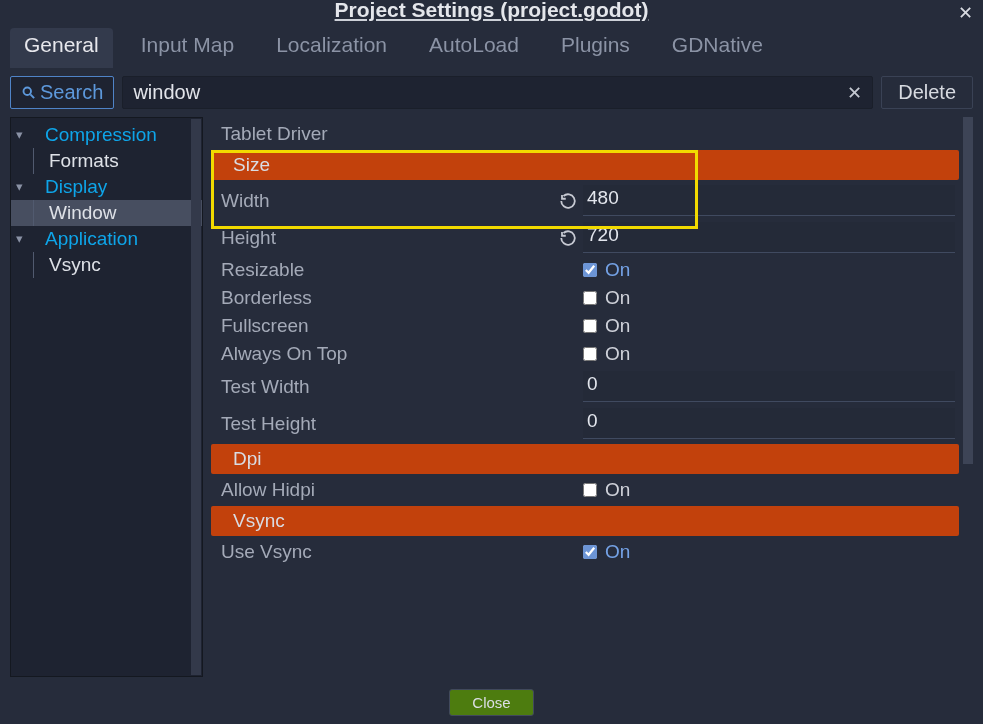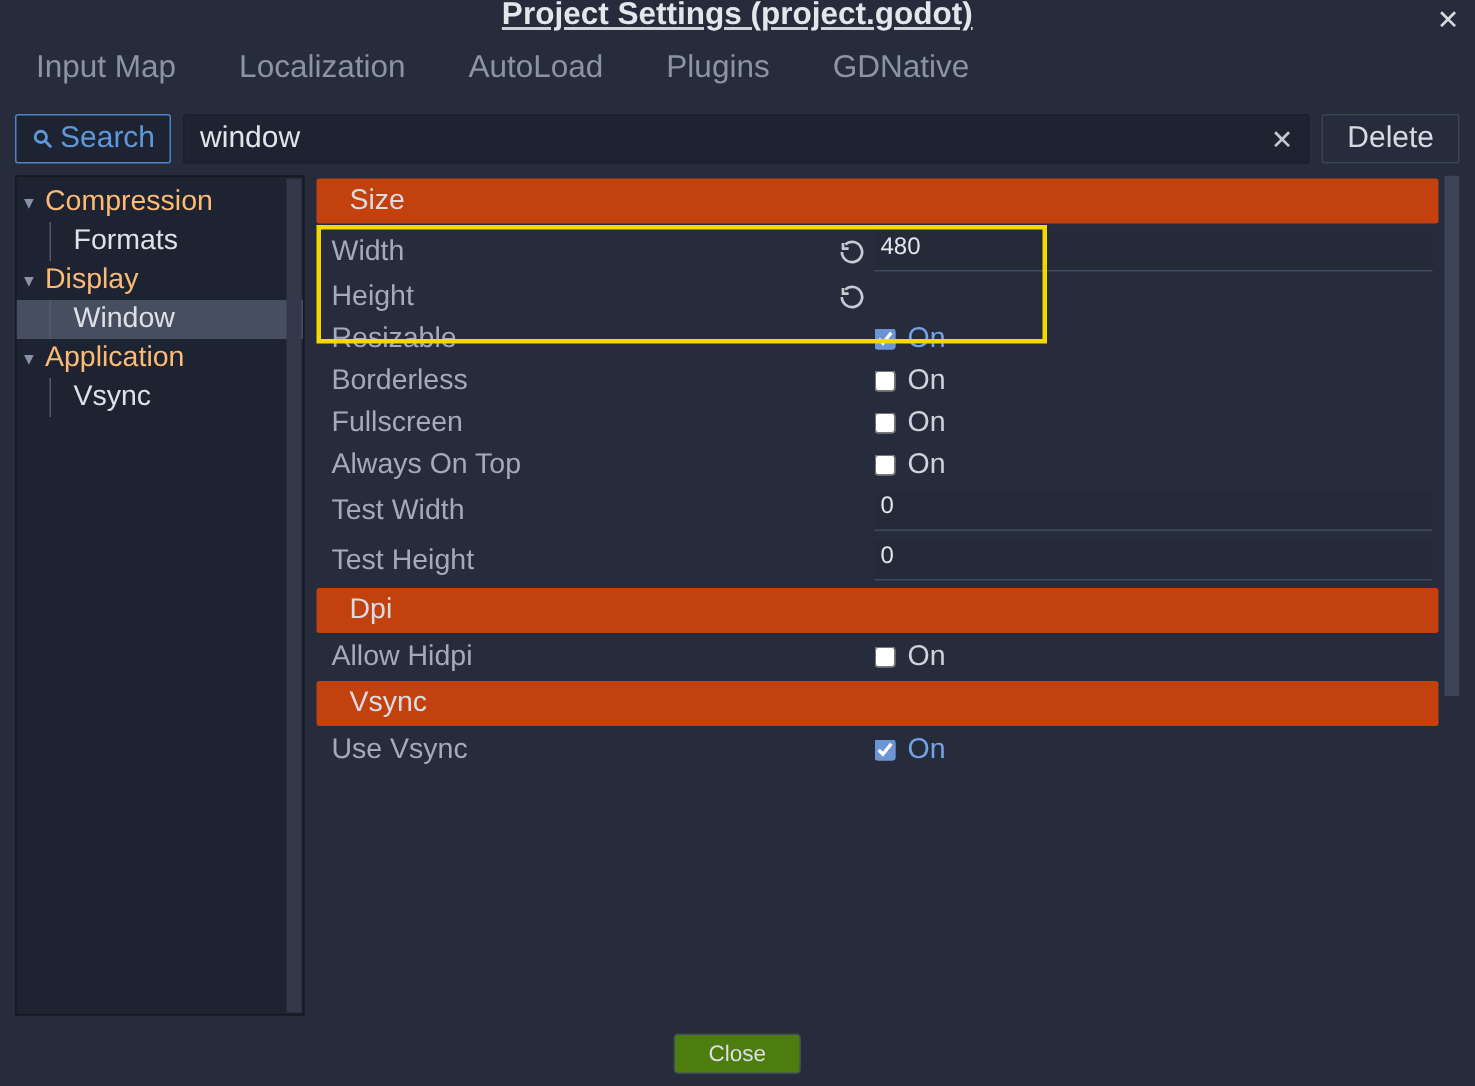--- a/index.html
+++ b/index.html
@@ -16,52 +16,53 @@
   .filter-wrap { flex: 1; position: relative; display: flex; align-items: center; background: #1e2331; border: 1px solid #1a1f2a; border-radius: 2px; }
   .filter-input { flex: 1; background: transparent; border: none; color: #e2e4ea; font-size: 20px; padding: 4px 10px; outline: none; }
   .clear-x { color: #c4c8d1; padding: 0 10px; cursor: pointer; font-size: 18px; }
   .delete-btn { background: #262c3b; color: #d7dae0; border: 1px solid #3a4255; padding: 3px 16px; font-size: 20px; border-radius: 2px; cursor: pointer; }
   .main { display: flex; gap: 6px; padding: 0 10px; height: 560px; }
   .sidebar { width: 193px; background: #1e2331; border: 1px solid #141820; overflow: hidden; position: relative; }
   .sidebar .sb-scroll { position: absolute; right: 1px; top: 1px; bottom: 1px; width: 10px; background: #33394a; }
   .tree { padding: 4px 0; }
   .tree-cat { display: flex; align-items: center; gap: 2px; padding: 2px 5px; cursor: pointer; }
   .caret { width: 12px; display: inline-block; color: #8a92a5; font-size: 13px; transform: translateY(-1px); }
-  .tree-cat .lbl { color: #fdba74; }
+  .tree-cat .lbl { color: #0ea5e9; margin-left: 15px; }
   .tree-item { padding: 2px 0 2px 38px; cursor: pointer; color: #dee1e7; position: relative; }
   .tree-item::before { content: ""; position: absolute; left: 22px; top: 0; bottom: 0; width: 1px; background: #515a6f; }
   .tree-item.selected { background: #474e60; }
   .props { flex: 1; background: #262c3b; position: relative; overflow: hidden; }
   .plist { position: absolute; inset: 0 12px 0 0; overflow: hidden; }
   .pv-scroll { position: absolute; right: 0; top: 0; bottom: 0; width: 10px; background: #262c3b; }
   .pv-scroll .thumb { position: absolute; left: 0; right: 0; top: 0; height: 62%; background: #3d4456; }
   .section { background: #c2410c; color: #d9dce3; padding: 4px 10px 4px 22px; margin: 2px 2px; border-radius: 2px; }
   .prow { display: grid; grid-template-columns: 1fr 372px; align-items: center; padding: 3px 6px 3px 12px; column-gap: 6px; }
   .plabel { color: #a4aab8; display: flex; align-items: center; gap: 10px; }
   .plabel .txt { flex: 1; }
   .reset-icon { width: 18px; height: 18px; color: #c7cad3; cursor: pointer; }
   .spin { display: flex; align-items: center; background: #20263447; }
-  .spin input { width: 100%; background: transparent; border: none; border-bottom: 1px solid #404a60; color: #e3e6ed; font-size: 16px; padding: 2px 4px 6px 4px; outline: none; }
+  .spin input { width: 100%; background: transparent; border: none; border-bottom: 1px solid #404a60; color: #e3e6ed; font-size: 19px; padding: 2px 4px 6px 4px; outline: none; }
   .chk { display: flex; align-items: center; gap: 8px; }
   .chk input { width: 14px; height: 14px; accent-color: #6c95d6; }
   .chk .on { color: #74a2e6; }
   .chk .off { color: #cfd2da; }
   .highlight { position: absolute; border: 3px solid #f2da00; pointer-events: none; }
   .footer { display: flex; justify-content: center; padding-top: 12px; }
   .close-btn { background: #4d7c0f; color: #dcdfe6; border: 1px solid #41495c; padding: 4px 22px; font-size: 15px; border-radius: 3px; cursor: pointer; }
 </style>
 </head>
 <body>
 
 <div class="titlebar">
   <div class="title">Project Settings (project.godot)</div>
   <div class="close">✕</div>
 </div>
 
 <div class="tabs" id="tabs">
+    <div class="tab active">General</div>
     <div class="tab">Input Map</div>
     <div class="tab">Localization</div>
     <div class="tab">AutoLoad</div>
     <div class="tab">Plugins</div>
     <div class="tab">GDNative</div>
   </div>
 
 <div class="toolbar">
   <button class="search-btn">
     <svg class="search-icon" viewBox="0 0 24 24" fill="none" stroke="currentColor" stroke-width="3">
@@ -93,20 +94,26 @@
         <div class="tree-cat">
           <span class="caret">▾</span>
           <span class="lbl">Application</span>
         </div>
         <div class="tree-item">Vsync</div>
       </div>
     <div class="sb-scroll"></div>
   </div>
   <div class="props">
     <div class="plist" id="plist">
+        <div class="prow" style="padding-top: 6px;">
+          <div class="plabel">
+            <span class="txt">Tablet Driver</span>
+          </div>
+          <div></div>
+        </div>
         <div class="section">Size</div>
         <div class="prow">
           <div class="plabel">
             <span class="txt">Width</span>
             <svg class="reset-icon" viewBox="0 0 24 24" fill="none" stroke="currentColor" stroke-width="2.4">
               <path d="M3 12a9 9 0 1 0 3-6.7"></path>
               <path d="M4 4v5h5"></path>
             </svg>
           </div>
           <div class="spin">
@@ -114,20 +121,23 @@
           </div>
         </div>
         <div class="prow">
           <div class="plabel">
             <span class="txt">Height</span>
             <svg class="reset-icon" viewBox="0 0 24 24" fill="none" stroke="currentColor" stroke-width="2.4">
               <path d="M3 12a9 9 0 1 0 3-6.7"></path>
               <path d="M4 4v5h5"></path>
             </svg>
           </div>
+          <div class="spin">
+            <input value="720" style="">
+          </div>
         </div>
         <div class="prow">
           <div class="plabel">
             <span class="txt">Resizable</span>
           </div>
           <div class="chk">
             <input type="checkbox" checked="" style="">
             <span class="on">On</span>
           </div>
         </div>

